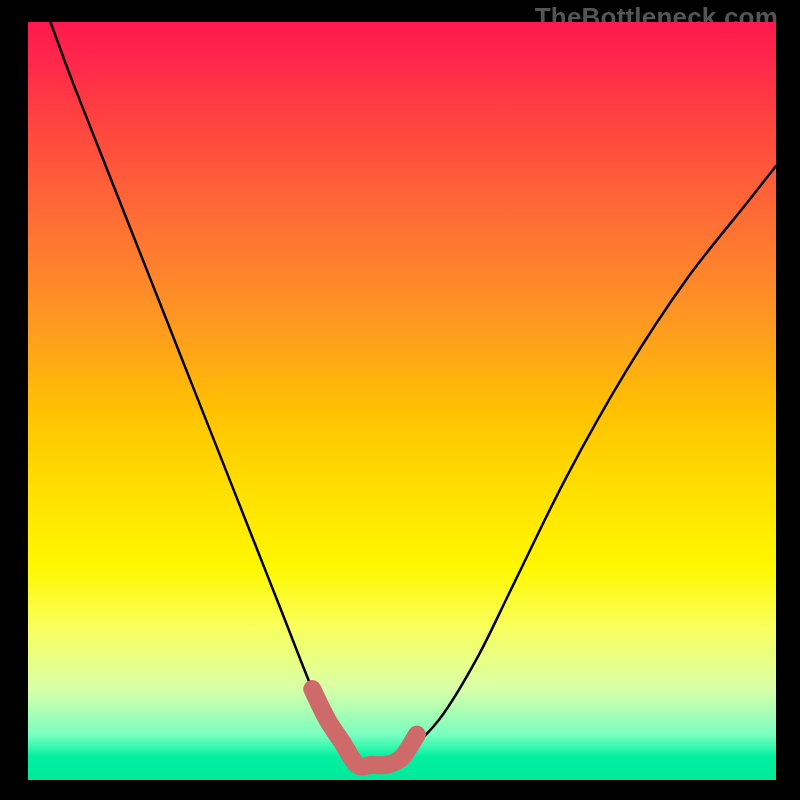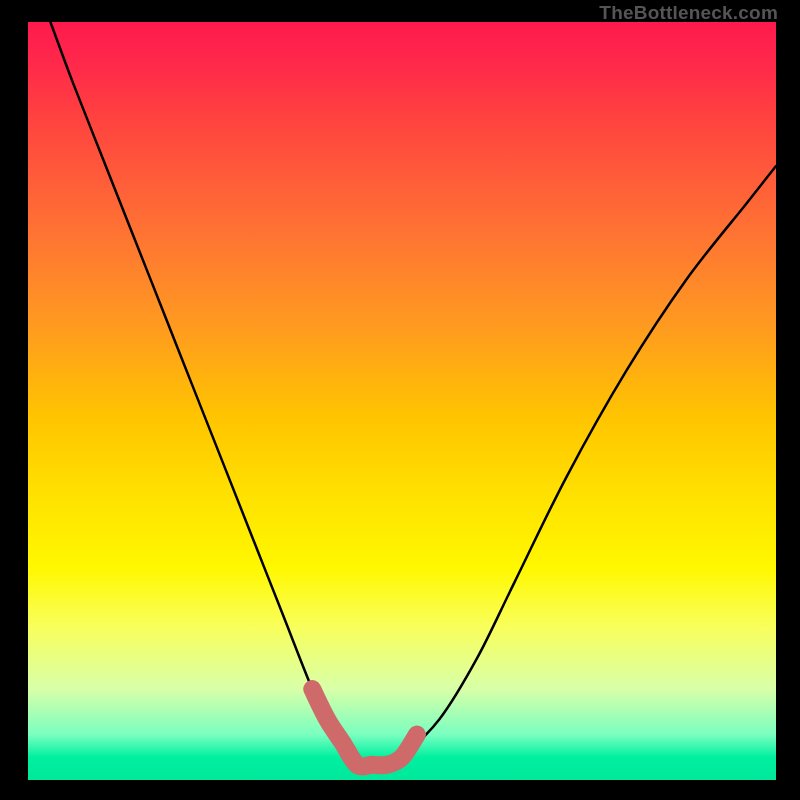--- a/index.html
+++ b/index.html
@@ -30,21 +30,21 @@
       #d8ffa8 88%,
       #7affc0 94%,
       #00f0a0 97%,
       #00e89b 100%);
   }
   .attribution {
     position: absolute;
     top: 2px;
     right: 22px;
     font-family: Arial, Helvetica, sans-serif;
-    font-size: 19px;
+    font-size: 26px;
     font-weight: 600;
     color: #555;
     letter-spacing: 0.2px;
     text-align: right;
   }
   svg.curves {
     position: absolute;
     left: 0; top: 0;
     width: 748px; height: 758px;
     overflow: visible;

